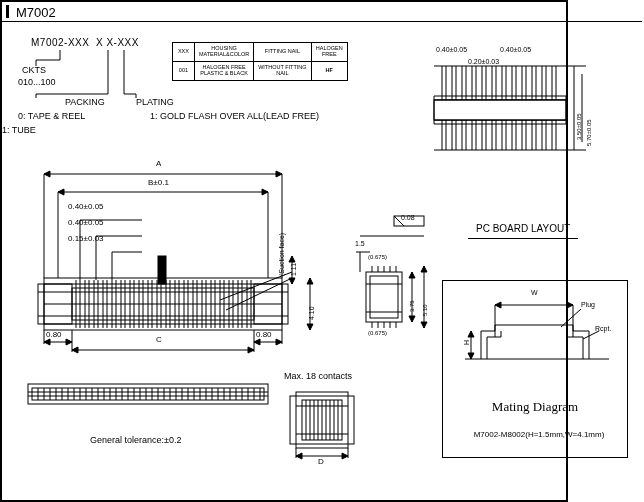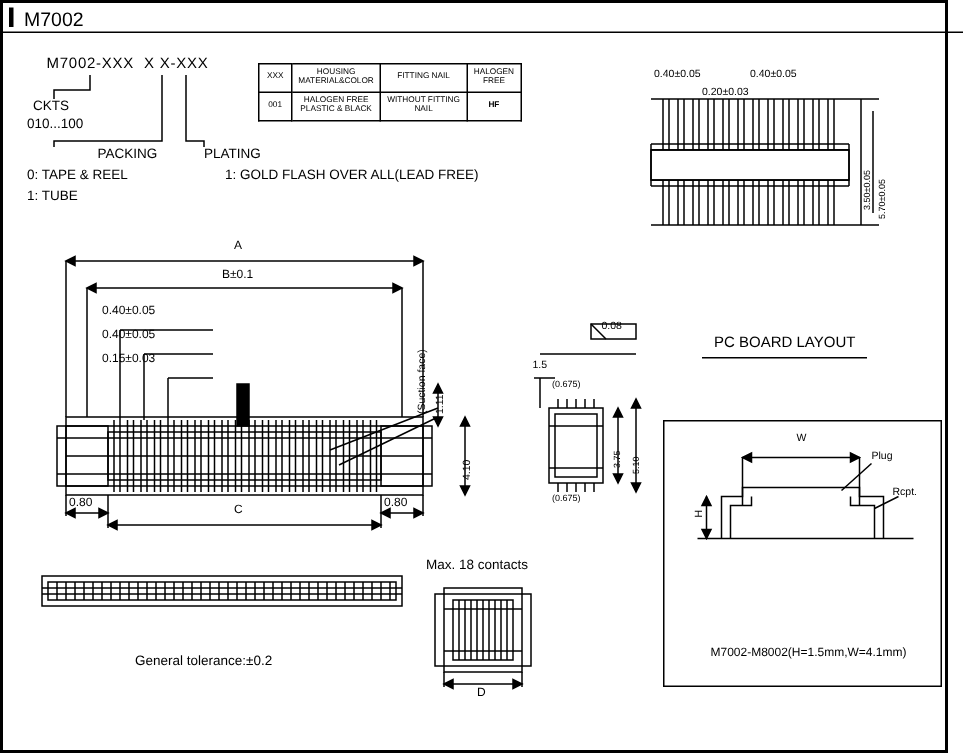--- a/index.html
+++ b/index.html
@@ -1,17 +1,17 @@
 <!DOCTYPE html>
 <html><head>
 <meta charset="utf-8">
 <style>
   html,body{margin:0;padding:0;background:#fff;}
   body{width:644px;height:502px;overflow:hidden;font-family:"Liberation Sans",sans-serif;color:#000;}
-  #sheet{position:relative;width:632px;height:502px;box-sizing:border-box;border:2px solid #000;background:#fff;}
+  #sheet{position:relative;width:568px;height:502px;box-sizing:border-box;border:2px solid #000;background:#fff;}
   .abs{position:absolute;}
   .txt{font-size:9px;line-height:1.05;white-space:pre;}
   .txt8{font-size:8px;line-height:1.05;white-space:pre;}
   .txt7{font-size:7px;line-height:1.05;white-space:pre;}
   .txt6{font-size:6px;line-height:1.05;white-space:pre;}
   .ln{position:absolute;background:#000;}
   .h{height:1px;}
   .box{position:absolute;border:1px solid #000;box-sizing:border-box;}
   .center{text-align:center;}
   .rot90{transform-origin:0 0;transform:rotate(-90deg);}
@@ -44,21 +44,21 @@
 
       <path d="M112 4 L112 48 L124 48 L124 52"></path>
     </g>
   </svg>
 
   <div class="abs txt" style="left:20px;top:64px;">CKTS</div>
   <div class="abs txt" style="left:16px;top:76px;">010...100</div>
 
   <div class="abs txt" style="left:16px;top:96px;padding-left:47px;">PACKING</div>
   <div class="abs txt" style="left:16px;top:110px;">0: TAPE &amp; REEL</div>
-  <div class="abs txt" style="left:16px;top:124px;">1: TUBE</div>
+  <div class="abs txt" style="left:0;top:124px;">1: TUBE</div>
 
   <div class="abs txt" style="left:134px;top:96px;">PLATING</div>
   <div class="abs txt" style="left:148px;top:110px;">1: GOLD FLASH OVER ALL(LEAD FREE)</div>
 
   <div class="abs" style="left:170px;top:40px;">
     <table class="tbl" style="width:176px;">
       <tbody>
           <tr>
         <td style="width:20px;height:18px;">XXX</td>
         <td style="width:56px;white-space:pre-line;">HOUSING
@@ -325,20 +325,21 @@
 
         <line x1="20" y1="44" x2="20" y2="72"></line>
         <polygon points="20,44 17,50 23,50" fill="#000"></polygon>
         <polygon points="20,72 17,66 23,66" fill="#000"></polygon>
       </g>
     </svg>
     <div class="abs txt7" style="left:88px;top:8px;">W</div>
     <div class="abs txt7 rot90" style="left:20px;top:64px;">H</div>
     <div class="abs txt7" style="left:138px;top:20px;">Plug</div>
     <div class="abs txt7" style="left:152px;top:44px;">Rcpt.</div>
+    <div class="abs center" style="left:0;top:118px;width:184px;font-size:13px;font-family:'Liberation Serif',serif;">Mating Diagram</div>
     <div class="abs center txt8" style="left:4px;top:150px;width:184px;">M7002-M8002(H=1.5mm,W=4.1mm)</div>
   </div>
 
   <div class="abs" style="left:22px;top:374px;width:250px;height:40px;">
     <svg width="250" height="40">
       <g stroke="#000" stroke-width="1" fill="none">
         <rect x="4" y="8" width="240" height="20"></rect>
         <rect x="8" y="12" width="232" height="12"></rect>
         <line x1="4" y1="16" x2="244" y2="16"></line>
         <line x1="4" y1="20" x2="244" y2="20"></line>

